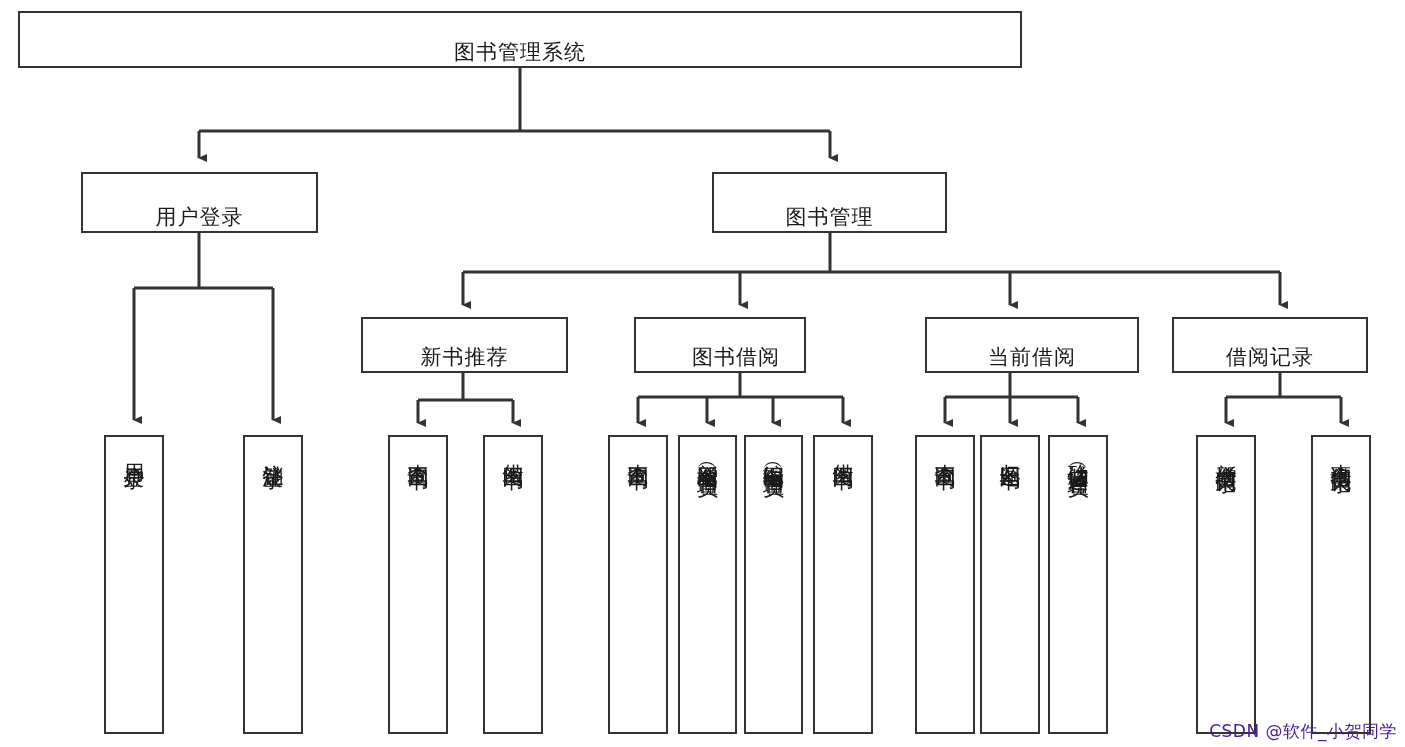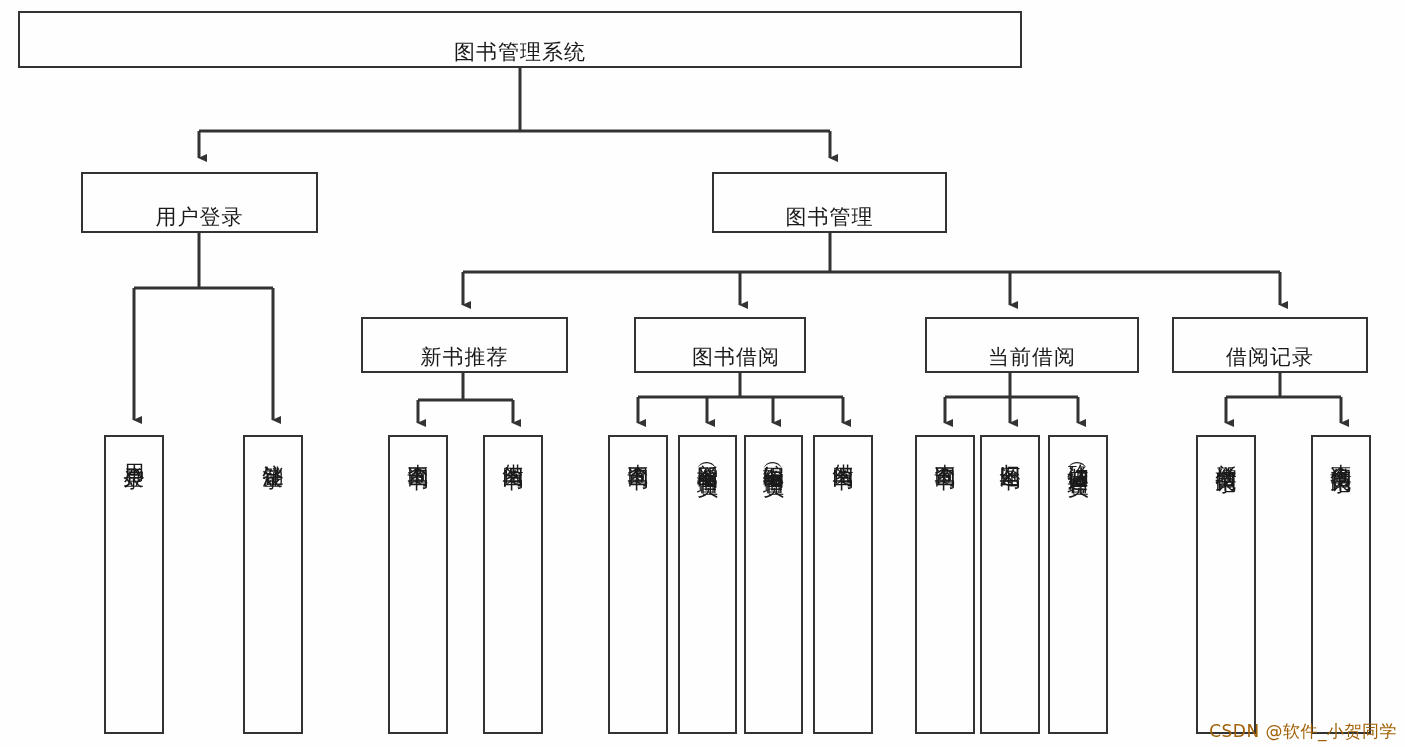--- a/index.html
+++ b/index.html
@@ -48,21 +48,21 @@
     letter-spacing: 2px;
     line-height: 1.05;
     white-space: nowrap;
     display: block;
   }
   .watermark {
     position: absolute;
     right: 8px;
     bottom: 4px;
     font-size: 17px;
-    color: #a16207;
+    color: #4c1d95;
     letter-spacing: 0.5px;
     white-space: nowrap;
     margin-top: 23px;
   }
 </style>
 </head>
 <body>
 
 <div id="canvas">
 

